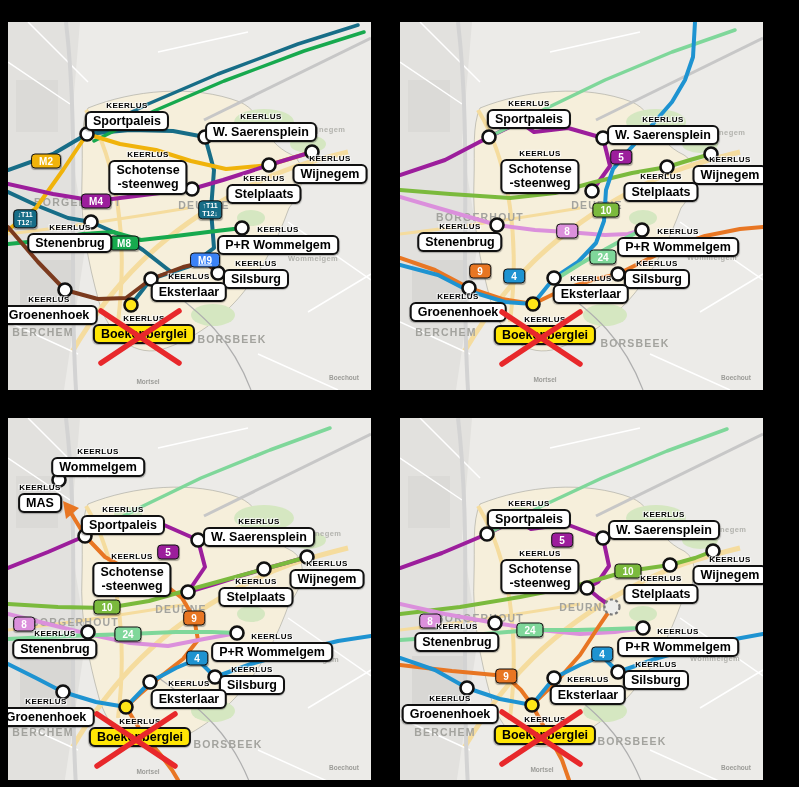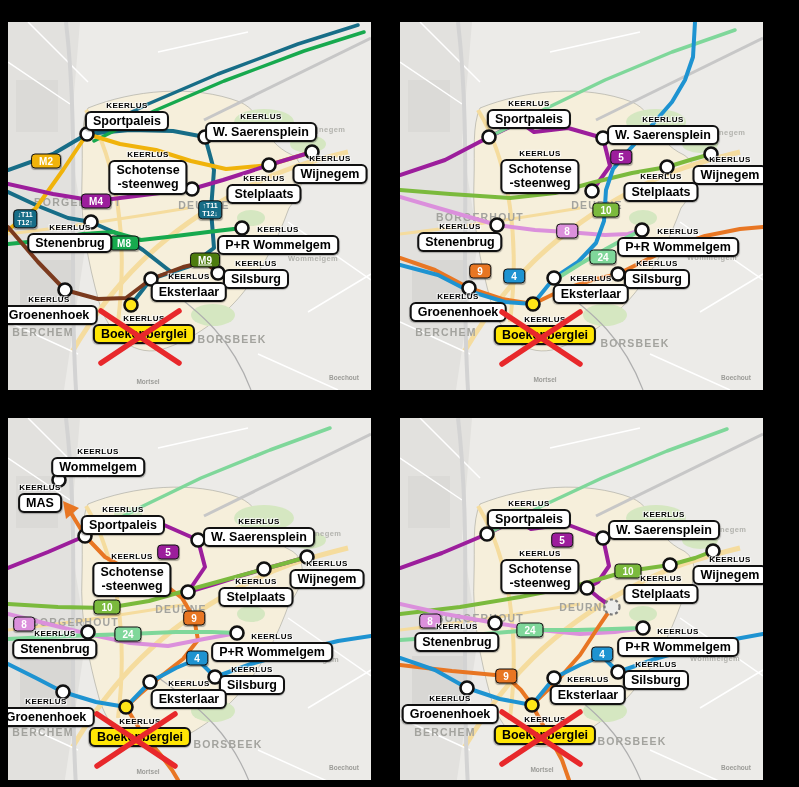--- a/index.html
+++ b/index.html
@@ -82,21 +82,21 @@
       <circle cx="83" cy="200" r="6.5" fill="#fff" stroke="#111" stroke-width="2.6"></circle>
       <circle cx="234" cy="206" r="6.5" fill="#fff" stroke="#111" stroke-width="2.6"></circle>
       <circle cx="210" cy="251" r="6.5" fill="#fff" stroke="#111" stroke-width="2.6"></circle>
       <circle cx="143" cy="257" r="6.5" fill="#fff" stroke="#111" stroke-width="2.6"></circle>
       <circle cx="57" cy="268" r="6.5" fill="#fff" stroke="#111" stroke-width="2.6"></circle>
       <circle cx="123" cy="283" r="6.5" fill="#FFE617" stroke="#111" stroke-width="2.6"></circle>
     </svg>
     <div class="badge" style="left: 38px; top: 139px; background: rgb(240, 179, 11);">M2</div>
     <div class="badge" style="left: 88px; top: 179px; background: rgb(156, 30, 156);">M4</div>
     <div class="badge" style="left: 116px; top: 221px; background: rgb(23, 169, 78);">M8</div>
-    <div class="badge" style="left: 197px; top: 238px; background: #4d7c0f; text-decoration: underline;">M9</div>
+    <div class="badge" style="left: 197px; top: 238px; background: #3b82f6; text-decoration: underline;">M9</div>
     <div class="badge tall" style="left: 17px; top: 197px; background: rgb(23, 109, 135);">↓T11
 T12↑</div>
     <div class="badge tall" style="left: 202px; top: 188px; background: rgb(23, 109, 135);">↑T11
 T12↓</div>
     <div class="st-label" style="left: 119px; top: 79px;"><div class="keerlus">KEERLUS</div><div class="st-box">Sportpaleis</div></div>
     <div class="st-label" style="left: 253px; top: 90px;"><div class="keerlus">KEERLUS</div><div class="st-box">W. Saerensplein</div></div>
     <div class="st-label" style="left: 322px; top: 132px;"><div class="keerlus">KEERLUS</div><div class="st-box">Wijnegem</div></div>
     <div class="st-label" style="left: 140px; top: 128px;"><div class="keerlus">KEERLUS</div><div class="st-box">Schotense
 -steenweg</div></div>
     <div class="st-label" style="left: 256px; top: 152px;"><div class="keerlus">KEERLUS</div><div class="st-box">Stelplaats</div></div>

